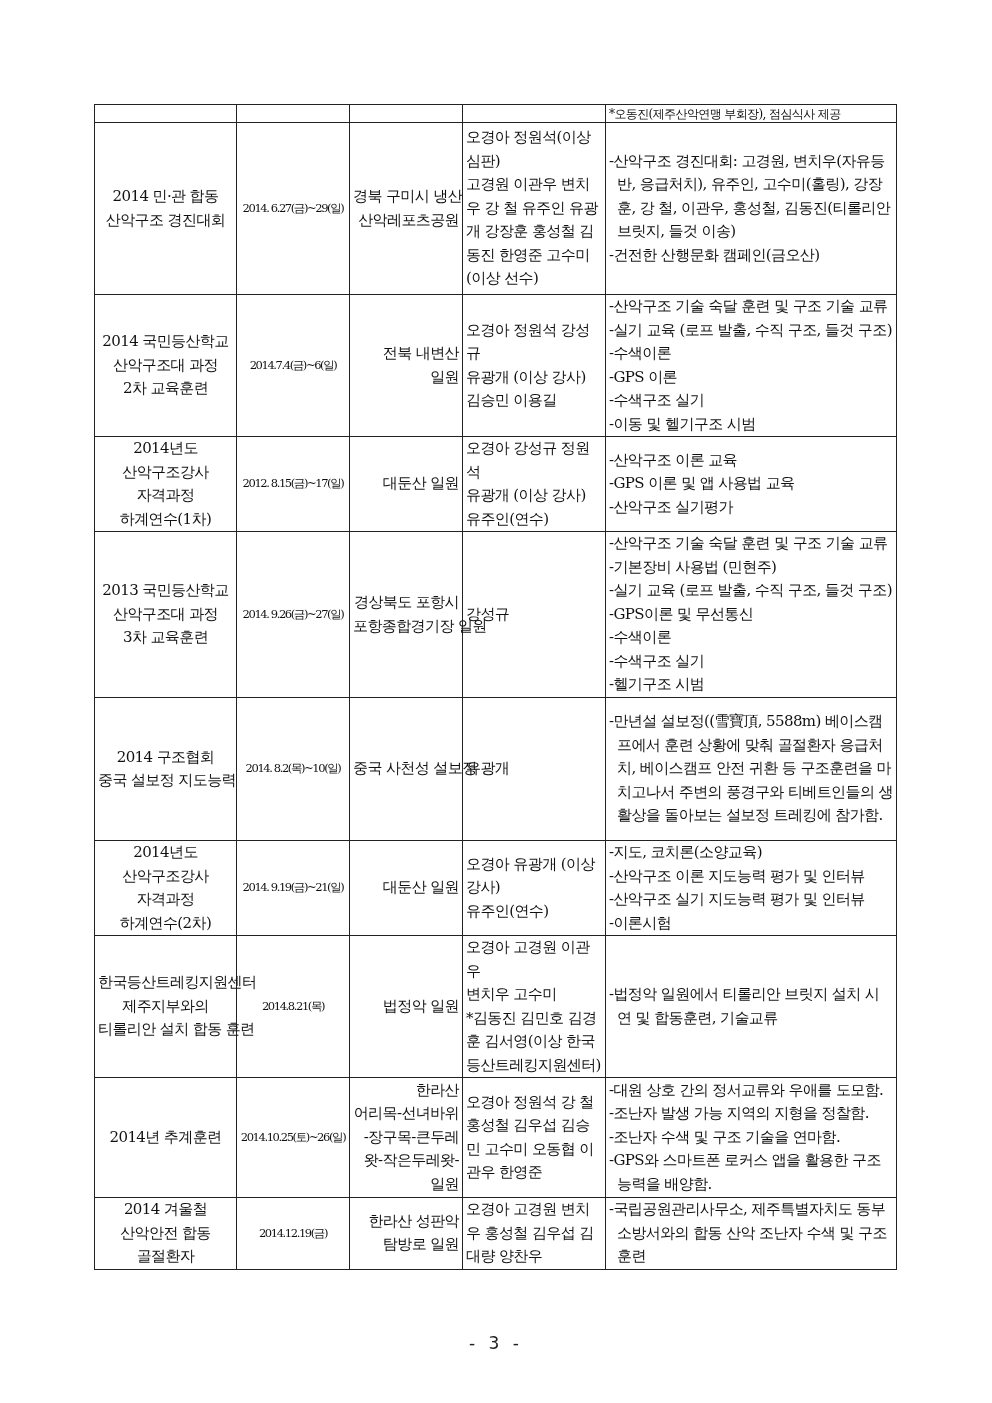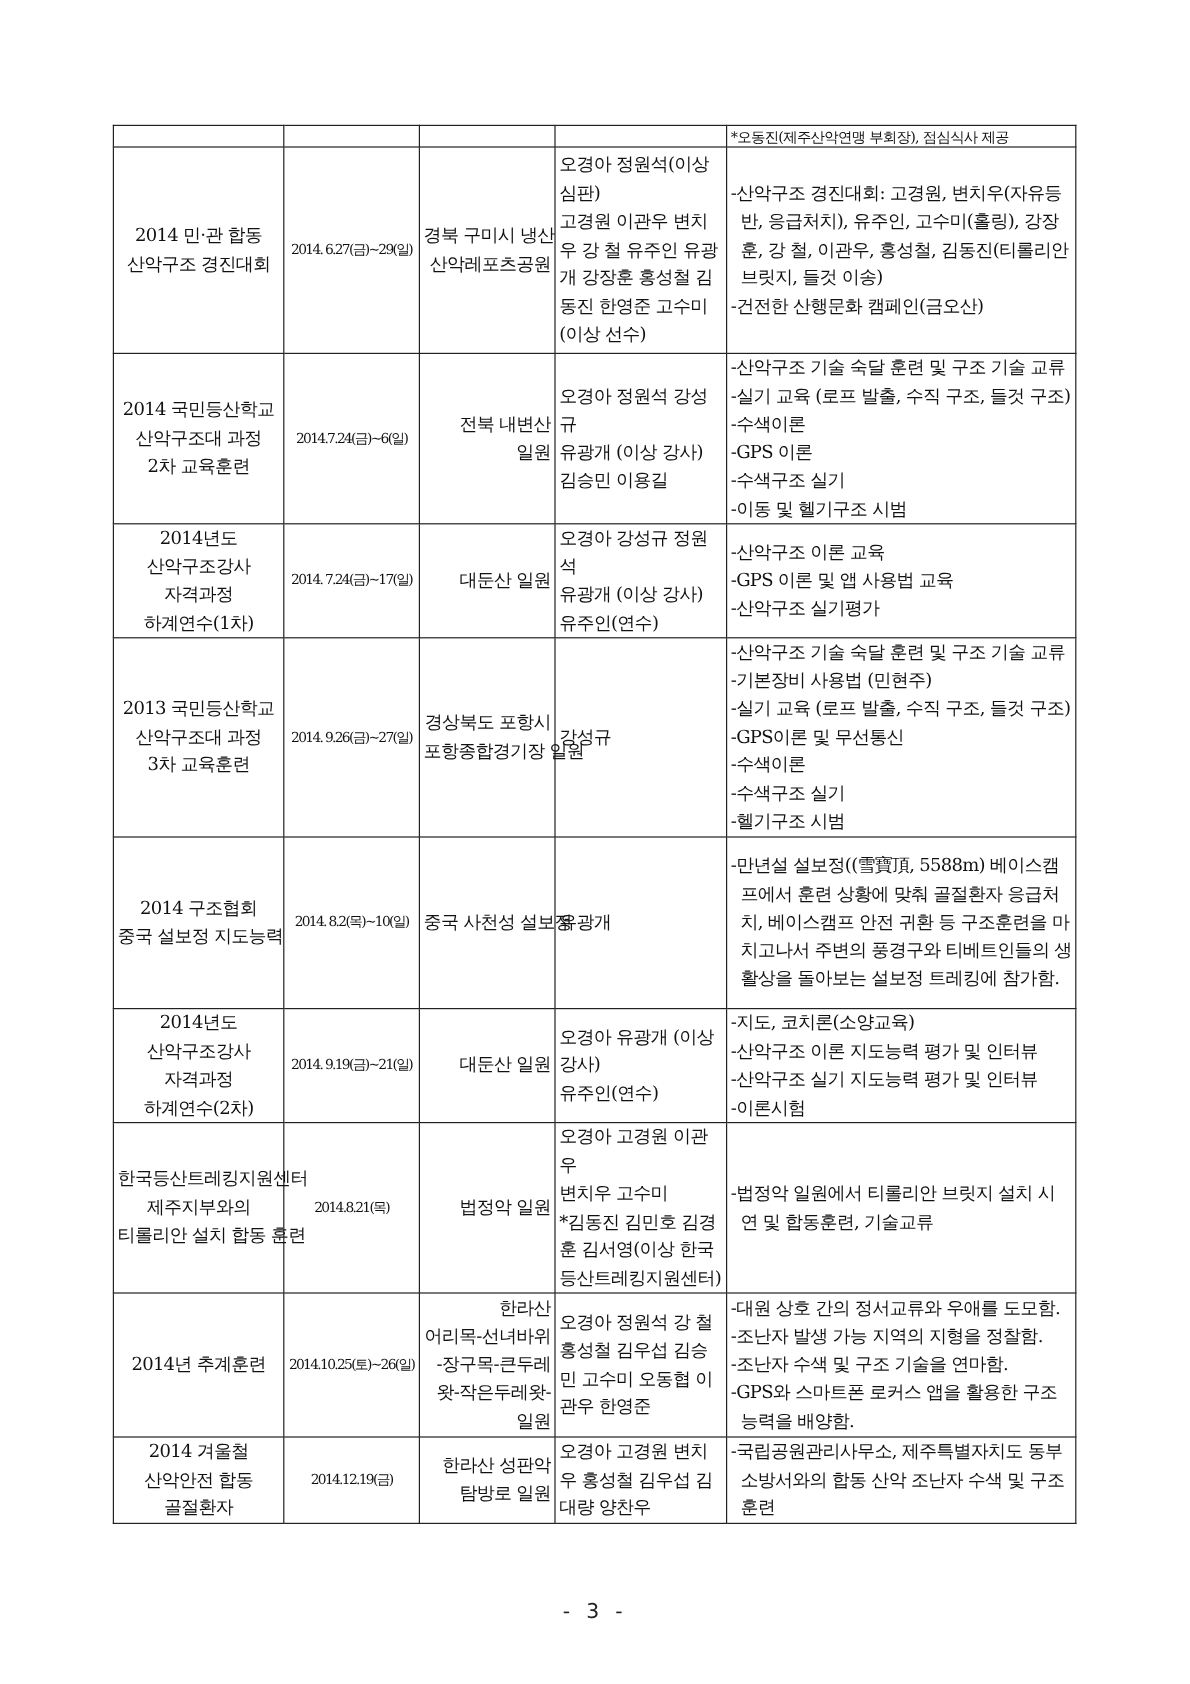--- a/index.html
+++ b/index.html
@@ -55,21 +55,21 @@
           <span class="line hang">-산악구조 경진대회: 고경원, 변치우(자유등반, 응급처치), 유주인, 고수미(홀링), 강장훈, 강 철, 이관우, 홍성철, 김동진(티롤리안브릿지, 들것 이송)</span>
           <span class="line hang">-건전한 산행문화 캠페인(금오산)</span>
         </td>
       </tr>
       <tr style="height: 142px;">
         <td class="c1">
           <span class="line">2014 국민등산학교</span>
           <span class="line">산악구조대 과정</span>
           <span class="line">2차 교육훈련</span>
         </td>
-        <td class="c2">2014.7.24(금)~6(일)</td>
+        <td class="c2">2014.7.4(금)~6(일)</td>
         <td class="c3">
           <span class="line">전북 내변산</span>
           <span class="line">일원</span>
         </td>
         <td class="c4">
           <span class="line">오경아 정원석 강성규</span>
           <span class="line">유광개 (이상 강사)</span>
           <span class="line">김승민 이용길</span>
         </td>
         <td class="c5">
@@ -81,21 +81,21 @@
           <span class="line hang">-이동 및 헬기구조 시범</span>
         </td>
       </tr>
       <tr style="height: 95px;">
         <td class="c1">
           <span class="line">2014년도</span>
           <span class="line">산악구조강사</span>
           <span class="line">자격과정</span>
           <span class="line">하계연수(1차)</span>
         </td>
-        <td class="c2">2014. 7.24(금)~17(일)</td>
+        <td class="c2">2012. 8.15(금)~17(일)</td>
         <td class="c3">
           <span class="line">대둔산 일원</span>
         </td>
         <td class="c4">
           <span class="line">오경아 강성규 정원석</span>
           <span class="line">유광개 (이상 강사)</span>
           <span class="line">유주인(연수)</span>
         </td>
         <td class="c5">
           <span class="line hang">-산악구조 이론 교육</span>

